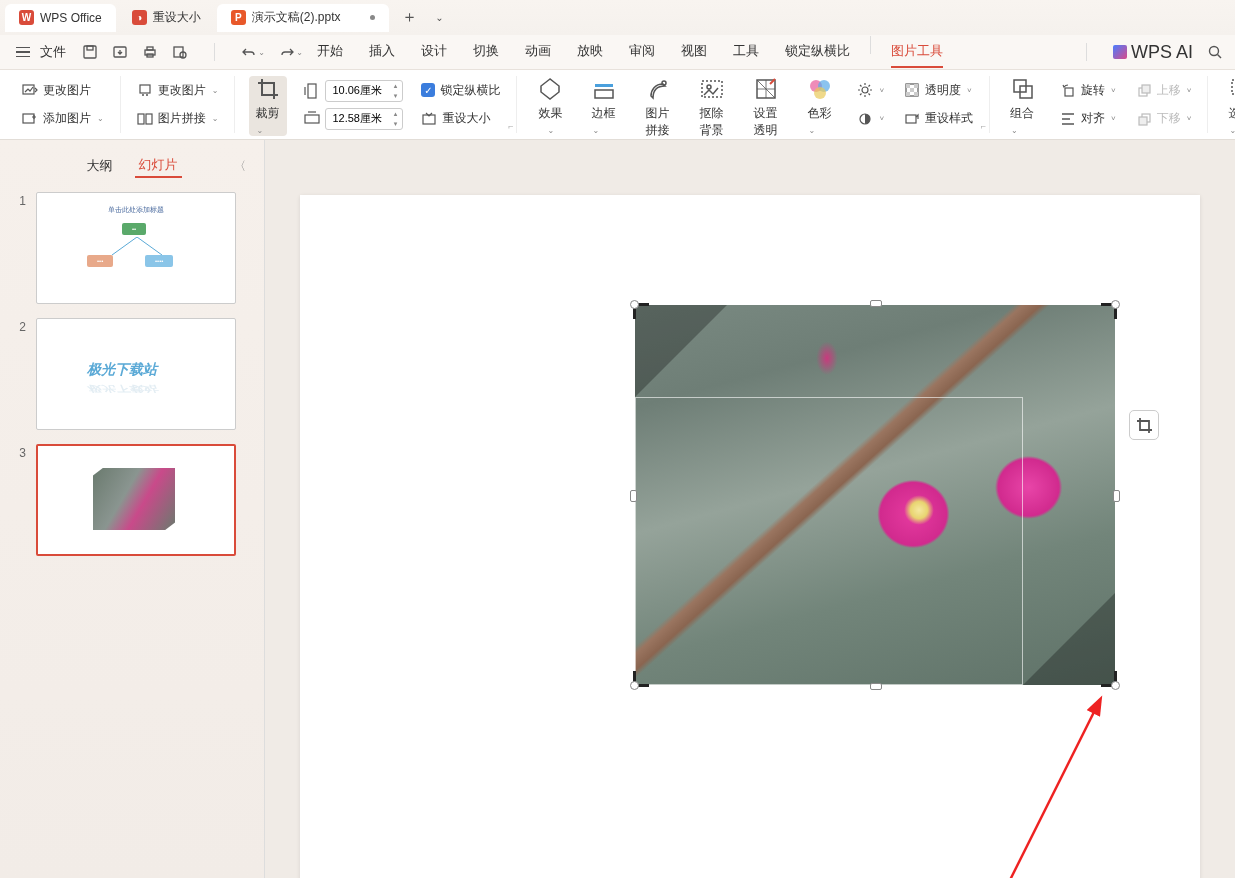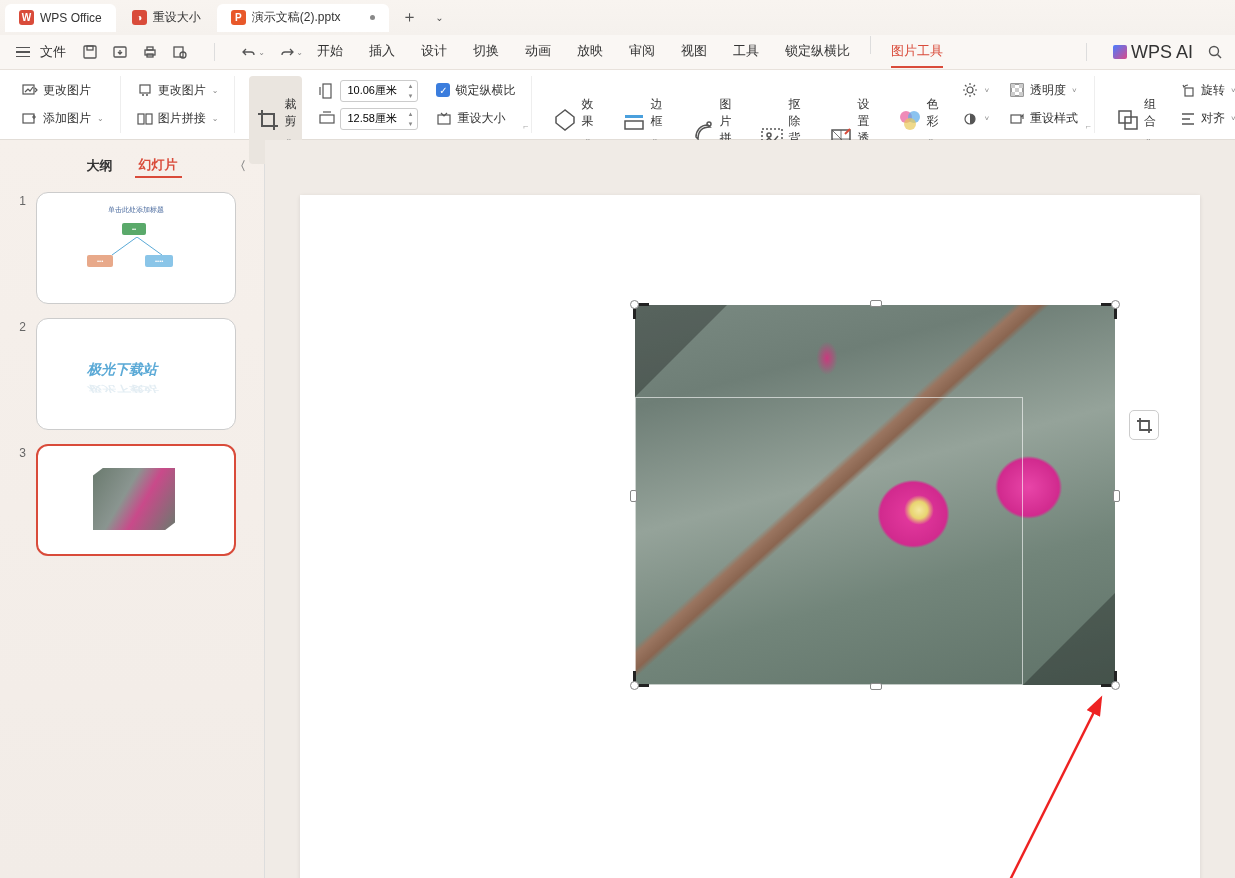--- a/index.html
+++ b/index.html
@@ -31,42 +31,42 @@
 .ai-label{font-size:18px;display:flex;align-items:center;gap:4px;}
 .ai-ico{width:14px;height:14px;background:linear-gradient(135deg,#4a7dff,#d94b8a);border-radius:2px;}
 .search-ico{width:16px;height:16px;}
 .ribbon{height:70px;background:#fff;border-bottom:1px solid #e2ddd7;display:flex;padding:6px 12px;gap:0;position:relative;}
 .rgroup{display:flex;flex-direction:column;justify-content:space-around;padding:0 8px;}
 .rgroup.sep{border-right:1px solid #eee;padding-right:14px;margin-right:6px;}
 .ritem{display:flex;align-items:center;gap:5px;font-size:12px;cursor:pointer;white-space:nowrap;padding:3px 2px;}
 .rico{width:16px;height:16px;display:inline-block;}
 .rico svg{width:16px;height:16px;}
 .dd{font-size:8px;color:#888;margin-left:1px;}
-.bigbtn{display:flex;flex-direction:row;align-items:center;gap:3px;cursor:pointer;padding:20px 6px;}
+.bigbtn{display:flex;flex-direction:column;align-items:center;gap:3px;cursor:pointer;padding:0 6px;}
 .bigico{width:26px;height:26px;}
 .bigico svg{width:26px;height:26px;}
 .dim-group{display:flex;flex-direction:column;gap:6px;justify-content:center;}
 .dim-row{display:flex;align-items:center;gap:4px;}
 .dim-ico{width:18px;height:18px;}
 .dim-input{width:78px;height:22px;border:1px solid #ccc;border-radius:3px;font-size:11px;padding:0 18px 0 6px;position:relative;}
 .dim-wrap{position:relative;}
 .dim-spin{position:absolute;right:1px;top:1px;width:14px;height:20px;display:flex;flex-direction:column;}
 .dim-spin span{flex:1;font-size:7px;color:#888;text-align:center;line-height:10px;cursor:pointer;}
 .chk{width:14px;height:14px;background:#3b7ddd;border-radius:3px;display:flex;align-items:center;justify-content:center;color:#fff;font-size:10px;}
 .disabled{color:#bbb;}
 .workspace{display:flex;height:calc(100% - 140px);}
 .sidepanel{width:265px;background:linear-gradient(180deg,#f6f0eb 0%,#f2ece7 100%);border-right:1px solid #ddd;padding-top:8px;}
-.panel-tabs{display:flex;align-items:center;justify-content:center;gap:18px;padding:6px 0 10px;position:relative;font-weight:bold;}
+.panel-tabs{display:flex;align-items:center;justify-content:center;gap:18px;padding:6px 0 10px;position:relative;}
 .ptab{font-size:13px;cursor:pointer;padding:2px 4px;}
 .ptab.active{color:#d94b3a;border-bottom:2px solid #d94b3a;}
 .collapse{position:absolute;right:18px;font-size:12px;color:#888;cursor:pointer;}
 .thumbs{padding:4px 14px;}
 .thumb-row{display:flex;align-items:flex-start;gap:10px;margin-bottom:14px;}
 .thumb-num{width:12px;font-size:12px;color:#666;padding-top:2px;text-align:right;}
-.thumb{width:200px;height:112px;background:#fff;border:1px solid #ccc;border-radius:12px;cursor:pointer;position:relative;overflow:hidden;}
+.thumb{width:200px;height:112px;background:#fff;border:1px solid #ccc;border-radius:2px;cursor:pointer;position:relative;overflow:hidden;}
 .thumb.active{border:2px solid #d94b3a;}
 .thumb1-title{font-size:7px;color:#4a6a9e;text-align:center;margin-top:12px;}
 .thumb1-diagram{position:relative;height:70px;}
 .thumb1-box{position:absolute;font-size:6px;color:#fff;padding:3px 10px;border-radius:2px;}
 .thumb2-txt{position:absolute;top:42px;left:50px;font-size:14px;font-weight:bold;color:#5aa9d6;font-style:italic;}
 .thumb2-ref{position:absolute;top:60px;left:50px;font-size:14px;font-weight:bold;color:#c8dce8;font-style:italic;transform:scaleY(-0.6);opacity:0.5;}
 .thumb3-img{position:absolute;top:22px;left:55px;width:82px;height:62px;background:linear-gradient(120deg,#6a7a6e 0%,#8a9590 40%,#c94a8a 60%,#6a7a6e 100%);clip-path:polygon(12% 0,100% 0,100% 88%,88% 100%,0 100%,0 12%);}
 .canvas-area{flex:1;background:#f0ebe6;overflow:auto;position:relative;padding-top:55px;}
 .slide{width:900px;min-height:700px;background:#fff;margin:0 auto;box-shadow:0 1px 4px rgba(0,0,0,0.1);position:relative;}
 .img-sel{position:absolute;top:110px;left:335px;width:480px;height:380px;}

